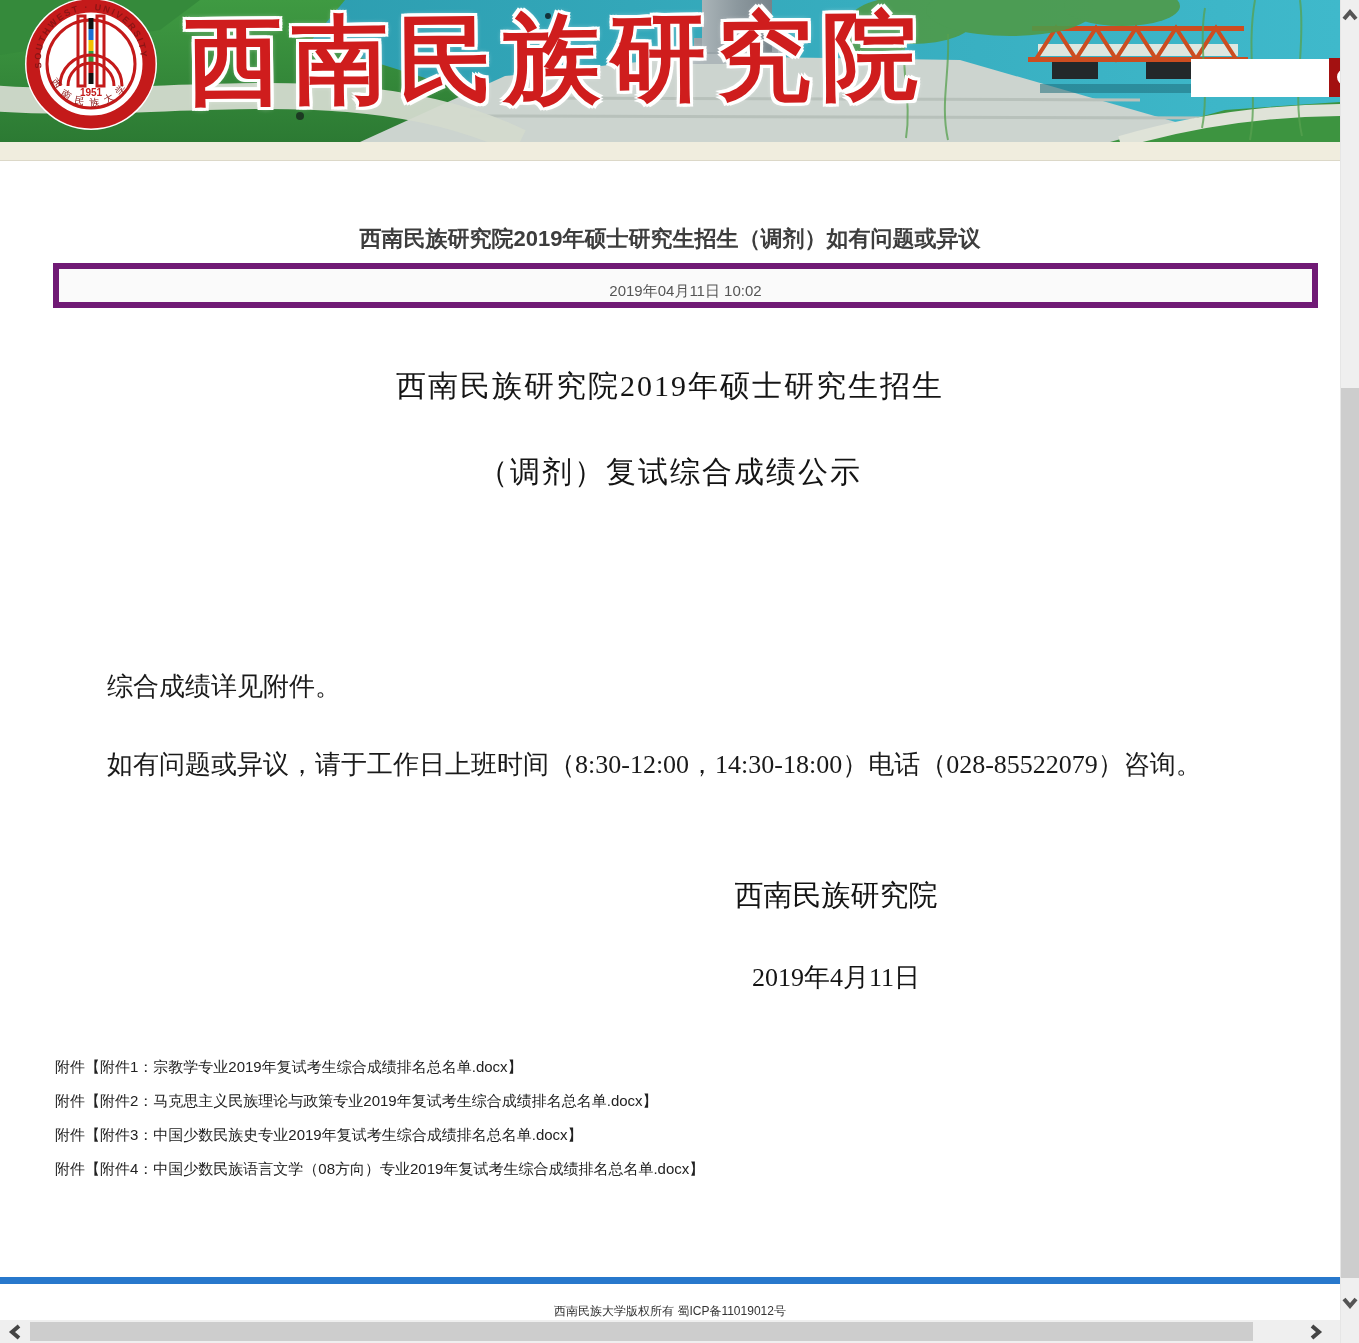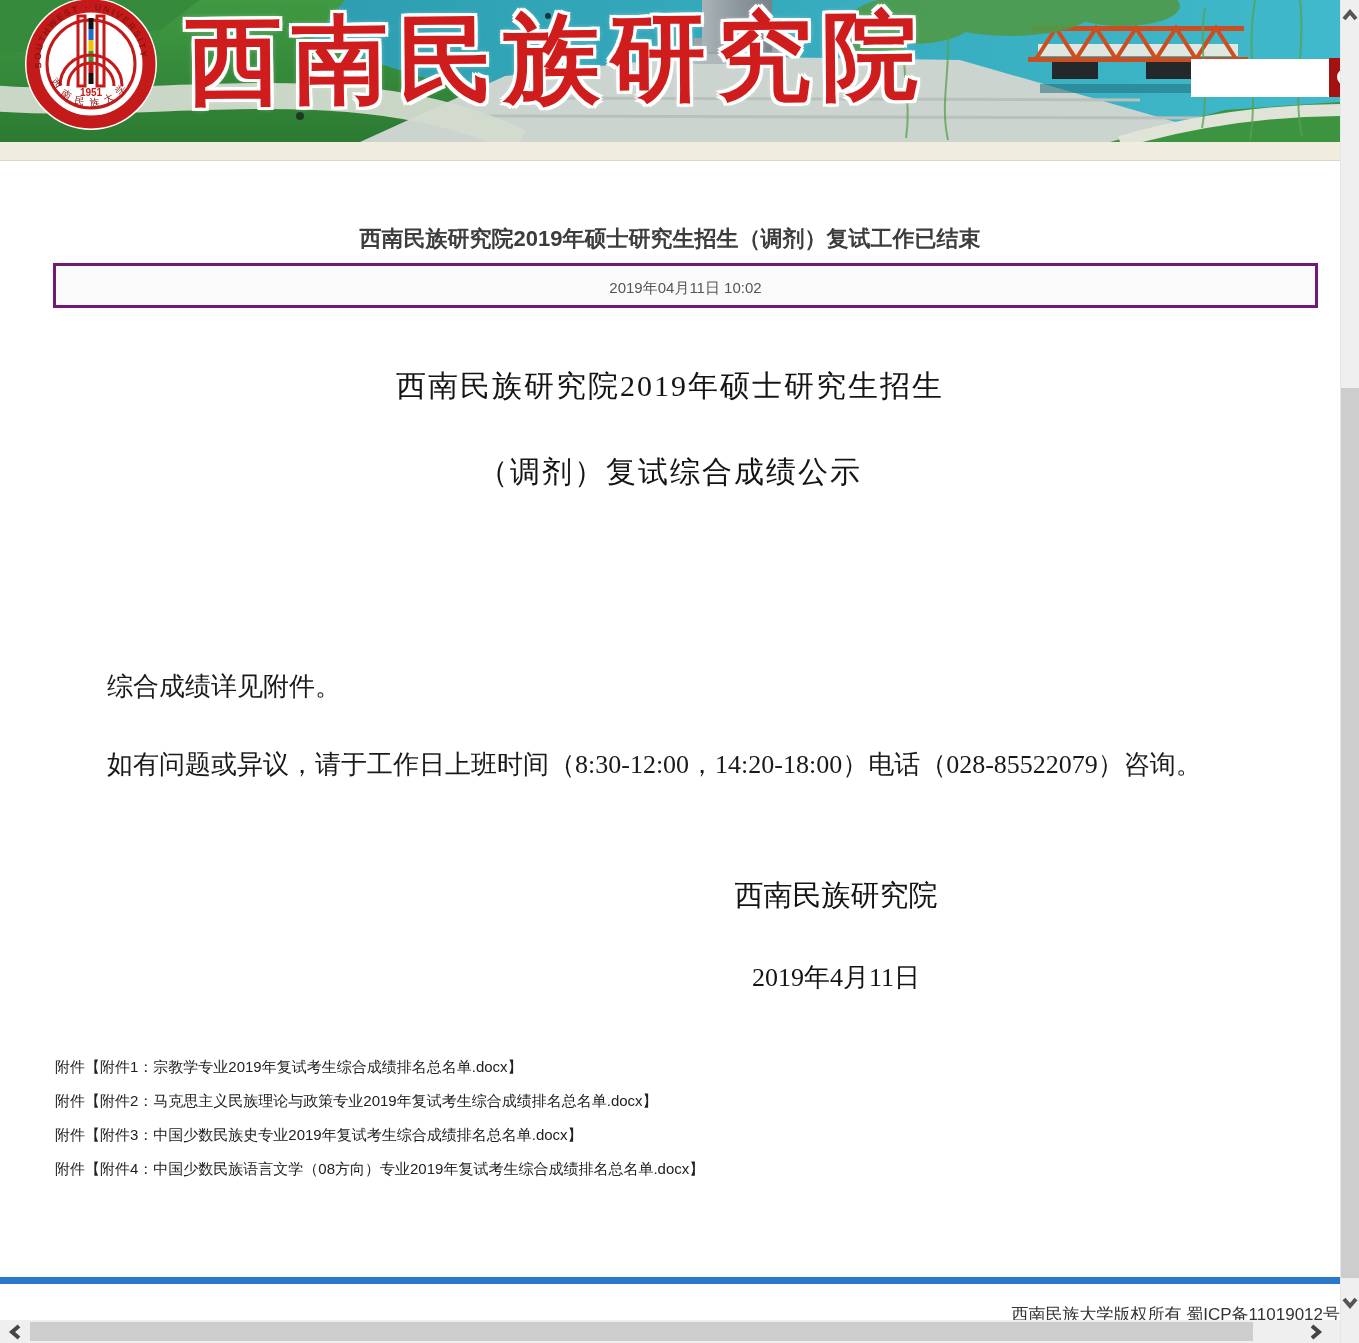--- a/index.html
+++ b/index.html
@@ -22,21 +22,21 @@
       background:#a31111; }
   .search-btn .dot { position:absolute; left:8px; top:11px; width:16px; height:16px;
       border:3px solid #fff; border-radius:50%; }
   .strip { position:absolute; left:0; top:142px; width:1340px; height:19px;
       background:#f0edde; border-bottom:1px solid #dcd8c8; }
 
   
   .list-title { position:absolute; left:0; top:224px; width:1340px; text-align:center;
       font-size:22px; font-weight:bold; color:#3d3d3d; }
   .date-box { position:absolute; left:53px; top:263px; width:1265px; height:45px;
-      background:#fafafa; border:3px solid #701a75; text-align:center;
+      background:#fafafa; border:6px solid #701a75; text-align:center;
       line-height:43px; font-size:15px; color:#555; }
   .doc-title { position:absolute; left:0; width:1340px; text-align:center;
       font-family:"Liberation Serif", serif; font-size:30px; color:#141414; letter-spacing:2px; }
   .doc-title.l1 { top:366px; }
   .doc-title.l2 { top:452px; }
   .para { position:absolute; left:55px; width:1263px;
       font-family:"Liberation Serif", serif; font-size:26px; line-height:45px;
       color:#1a1a1a; text-indent:2em; text-align:justify; }
   .p1 { top:534px; } .p2 { top:664px; } .p3 { top:742px; }
   .sign-line { position:absolute; left:0; width:1340px; text-align:center;
@@ -45,22 +45,22 @@
   .signature { top:876px; font-size:29px; }
   .sign-date { top:960px; font-size:26px; }
 
   
   .attachments { position:absolute; left:55px; top:1050px; width:1263px; }
   .attach-row { height:34px; line-height:34px; font-size:15px; color:#222; white-space:nowrap; }
   .attach-row a { color:#222; text-decoration:none; cursor:pointer; }
 
   
   .footer-line { position:absolute; left:0; top:1277px; width:1340px; height:7px; background:#2878cc; }
-  .footer-text { position:absolute; left:0; top:1303px; width:1340px; text-align:right;
-      font-size:17px; color:#333; }
+  .footer-text { position:absolute; left:0; top:1303px; width:1340px; text-align:center;
+      font-size:12px; color:#333; }
 
   
   .vscroll { position:absolute; left:1340px; top:0; width:19px; height:1343px;
       background:#efefef; border-left:1px solid #e6e6e6; }
   .vthumb { position:absolute; left:1341px; top:388px; width:18px; height:890px; background:#cdcdcd; }
   .hscroll { position:absolute; left:0; top:1320px; width:1340px; height:23px; background:#efefef; }
   .hthumb { position:absolute; left:30px; top:1322px; width:1223px; height:19px; background:#cdcdcd; }
   .chev { position:absolute; width:16px; height:16px; }
   .chev svg { display:block; }
   .chev-up { left:1342px; top:8px; }
@@ -167,28 +167,28 @@
 
     <div class="banner-title">西南民族研究院</div>
 
     <div class="search-box"></div>
     <div class="search-btn">
       <span class="dot"></span>
     </div>
   </div>
   <div class="strip"></div>
 
-  <div class="list-title">西南民族研究院2019年硕士研究生招生（调剂）复试工作已结束</div>
+  <div class="list-title">西南民族研究院2019年硕士研究生招生（调剂）如有问题或异议</div>
   <div class="date-box">2019年04月11日 10:02</div>
 
   <div class="doc-title l1">西南民族研究院2019年硕士研究生招生</div>
   <div class="doc-title l2">（调剂）复试综合成绩公示</div>
 
   <div class="para p2">综合成绩详见附件。</div>
-  <div class="para p3">如有问题或异议，请于工作日上班时间（8:30-12:00，14:20-18:00）电话（028-85522079）咨询。</div>
+  <div class="para p3">如有问题或异议，请于工作日上班时间（8:30-12:00，14:30-18:00）电话（028-85522079）咨询。</div>
 
   <div class="sign-line signature">
     <span>西南民族研究院</span>
   </div>
   <div class="sign-line sign-date">
     <span>2019年4月11日</span>
   </div>
 
   <div class="attachments">
     <div class="attach-row">

